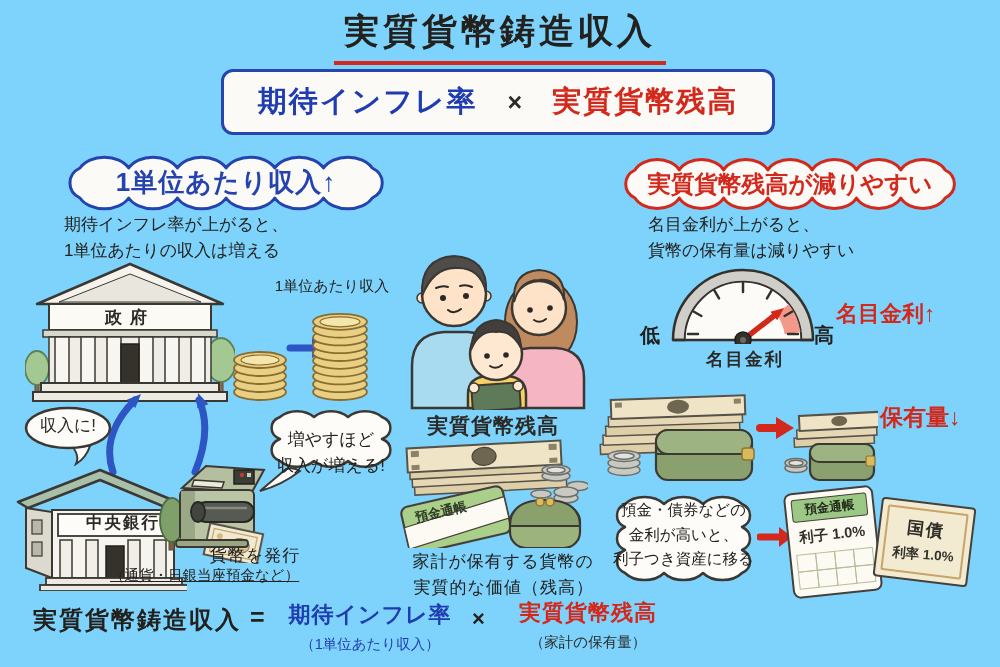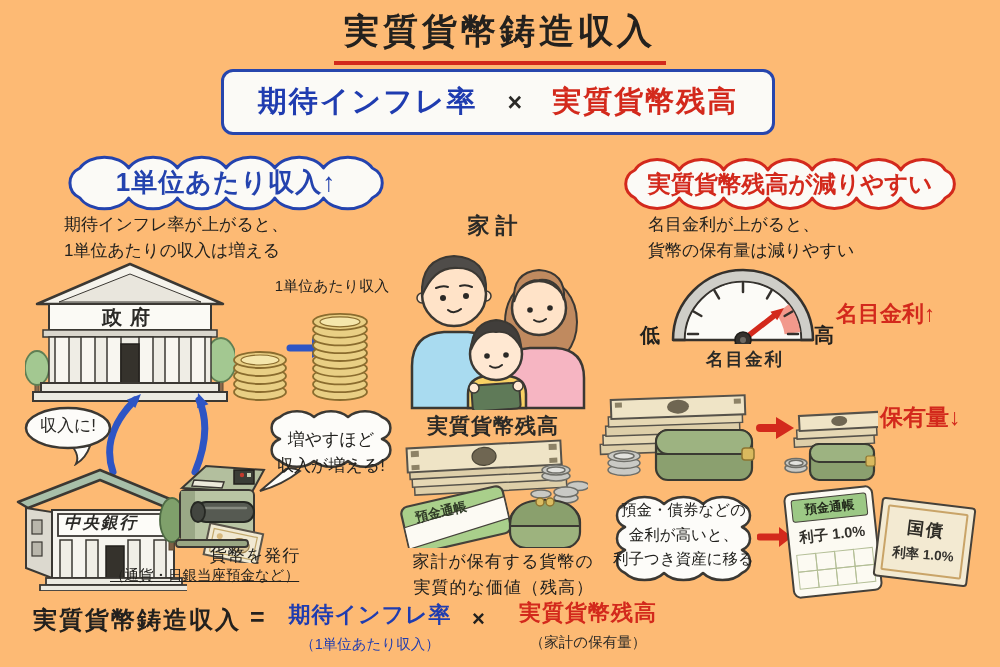--- a/index.html
+++ b/index.html
@@ -1,18 +1,18 @@
 <!DOCTYPE html>
 <html><head>
 <meta charset="utf-8">
 <style>
   html,body{margin:0;padding:0;background:#e8e7e3;}
   .canvas{
     position:relative;width:1000px;height:667px;margin:0 auto;
-    background:#fdba74;overflow:hidden;
+    background:#7dd3fc;overflow:hidden;
     font-family:"Liberation Sans","DejaVu Sans",sans-serif;
     color:#2b2a27;
   }
   .abs{position:absolute;}
   .flexc{display:flex;align-items:center;justify-content:center;}
   .col{flex-direction:column;}
   .nowrap{white-space:nowrap;}
 
   
   .title-wrap{left:0;right:0;top:8px;text-align:center;}
@@ -116,21 +116,20 @@
   <svg class="abs" style="left:612px;top:154px" width="356" height="60" viewBox="0 0 356 60">
     <path d="M23,16 a24,17 0 0 1 44.3,0 a24,17 0 0 1 44.3,0 a24,17 0 0 1 44.3,0 a24,17 0 0 1 44.3,0 a24,17 0 0 1 44.3,0 a24,17 0 0 1 44.3,0 a24,17 0 0 1 44.3,0 a18,16 0 0 1 0,28 a24,17 0 0 1 -44.3,0 a24,17 0 0 1 -44.3,0 a24,17 0 0 1 -44.3,0 a24,17 0 0 1 -44.3,0 a24,17 0 0 1 -44.3,0 a24,17 0 0 1 -44.3,0 a24,17 0 0 1 -44.3,0 a18,16 0 0 1 0,-28 Z" fill="#fbfaf6" stroke="#d3291c" stroke-width="3" stroke-linejoin="round"></path>
   </svg>
   <div class="abs flexc badge-text-right">実質貨幣残高が減りやすい</div>
 
   <div class="abs desc" style="left:648px;top:212px">
     <div>名目金利が上がると、</div>
     <div>貨幣の保有量は減りやすい</div>
   </div>
 
-  <div class="abs nowrap" style="left:398px;top:211px;width:195px;text-align:center;font-size:22px;font-weight:600;letter-spacing:6px;">家計</div>
 
   <svg class="abs" style="left:398px;top:238px" width="195" height="172" viewBox="0 0 195 172">
 
     <g>
       <path d="M14,170 L14,128 Q14,96 46,94 L70,94 Q100,96 100,126 L100,170 Z" fill="#a9dbf0" stroke="#3b3833" stroke-width="2.5"></path>
       <circle cx="24" cy="60" r="5" fill="#ffe3c8" stroke="#3b3833" stroke-width="1.5"></circle>
       <circle cx="88" cy="58" r="5" fill="#ffe3c8" stroke="#3b3833" stroke-width="1.5"></circle>
       <circle cx="56" cy="56" r="32" fill="#ffe3c8" stroke="#3b3833" stroke-width="2.5"></circle>
       <path d="M24,58 Q22,20 56,18 Q90,20 88,54 Q82,30 60,30 Q36,28 24,58 Z" fill="#4f4c49" stroke="#3b3833" stroke-width="2"></path>
       <circle cx="45" cy="60" r="3" fill="#2b2926"></circle>
@@ -181,21 +180,21 @@
       <rect x="56" y="77" width="14" height="46" fill="#f8f6f0" stroke="#3b3833" stroke-width="1.5"></rect>
       <rect x="82" y="77" width="14" height="46" fill="#f8f6f0" stroke="#3b3833" stroke-width="1.5"></rect>
       <rect x="114" y="77" width="14" height="46" fill="#f8f6f0" stroke="#3b3833" stroke-width="1.5"></rect>
       <rect x="140" y="77" width="14" height="46" fill="#f8f6f0" stroke="#3b3833" stroke-width="1.5"></rect>
       <rect x="166" y="77" width="14" height="46" fill="#f8f6f0" stroke="#3b3833" stroke-width="1.5"></rect>
     </g>
     <rect x="96" y="84" width="18" height="39" fill="#35322c" stroke="#23211d" stroke-width="1.5"></rect>
     <rect x="16" y="123" width="178" height="9" fill="#eceae1" stroke="#3b3833" stroke-width="2"></rect>
     <rect x="8" y="132" width="194" height="9" fill="#eceae1" stroke="#3b3833" stroke-width="2"></rect>
   </svg>
-  <div class="abs flexc nowrap" style="left:49px;top:304px;width:162px;height:26px;font-size:20px;font-weight:bold;letter-spacing:8px;">政府</div>
+  <div class="abs flexc nowrap" style="left:49px;top:304px;width:162px;height:26px;font-size:17px;font-weight:bold;letter-spacing:8px;">政府</div>
 
   <div class="abs nowrap small-label" style="left:248px;top:277px;width:130px;text-align:center;margin-left:19px;">1単位あたり収入</div>
   <svg class="abs" style="left:228px;top:296px" width="142" height="108" viewBox="0 0 142 108">
     <g stroke="#8a6c2e" stroke-width="1.8" fill="#e9cf84">
       <ellipse cx="32" cy="96" rx="26" ry="8"></ellipse>
         <ellipse cx="32" cy="88" rx="26" ry="8"></ellipse>
       <ellipse cx="32" cy="80" rx="26" ry="8"></ellipse>
         <ellipse cx="32" cy="72" rx="26" ry="8"></ellipse>
       <ellipse cx="32" cy="64" rx="26" ry="8"></ellipse>
       <ellipse cx="32" cy="64" rx="19" ry="5" fill="#f5e6ab" stroke-width="1.2"></ellipse>
@@ -259,21 +258,21 @@
       <rect x="142" y="74" width="12" height="38" fill="#f0eee6" stroke="#3b3833" stroke-width="1.5"></rect>
     </g>
     <rect x="94" y="80" width="18" height="32" fill="#35322c" stroke="#23211d" stroke-width="1.5"></rect>
     <rect x="34" y="112" width="136" height="7" fill="#eceae1" stroke="#3b3833" stroke-width="1.8"></rect>
     <rect x="28" y="119" width="148" height="6" fill="#eceae1" stroke="#3b3833" stroke-width="1.8"></rect>
     <g>
       <rect x="157" y="72" width="5" height="12" fill="#7c5f43" stroke="#5f4a33" stroke-width="1"></rect>
       <ellipse cx="160" cy="54" rx="12" ry="22" fill="#7fa06b" stroke="#4e6a44" stroke-width="1.8"></ellipse>
     </g>
   </svg>
-  <div class="abs flexc nowrap" style="left:46px;top:514px;width:110px;height:18px;font-size:16.5px;font-weight:bold;letter-spacing:2px;font-style:italic;">中央銀行</div>
+  <div class="abs flexc nowrap" style="left:68px;top:514px;width:110px;height:18px;font-size:16.5px;font-weight:bold;letter-spacing:2px;">中央銀行</div>
 
   <svg class="abs" style="left:172px;top:458px" width="100" height="105" viewBox="0 0 100 105">
     <polygon points="10,30 34,8 92,12 80,34" fill="#b3bf9e" stroke="#3b3833" stroke-width="2"></polygon>
     <polygon points="22,22 52,24 50,30 20,28" fill="#eceadb" stroke="#3b3833" stroke-width="1.5"></polygon>
     <rect x="62" y="12" width="20" height="14" fill="#3a3d36" stroke="#23211d" stroke-width="1.5"></rect>
     <circle cx="70" cy="17" r="2.2" fill="#c23b2e"></circle>
     <rect x="75" y="15" width="4" height="4" fill="#c5d0b4"></rect>
     <rect x="8" y="32" width="74" height="50" rx="5" fill="#b9c5a4" stroke="#3b3833" stroke-width="2"></rect>
     <rect x="9" y="33" width="14" height="48" fill="#9aa886"></rect>
     <g transform="rotate(12 60 88)">

